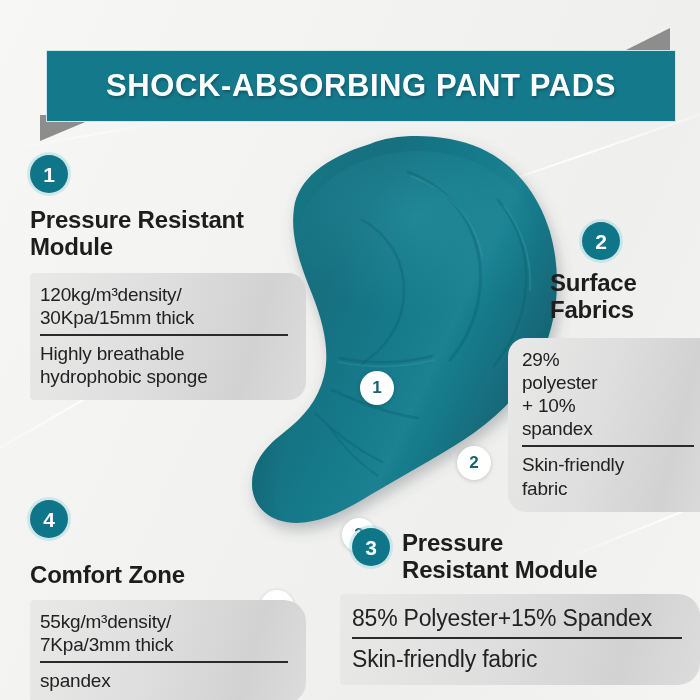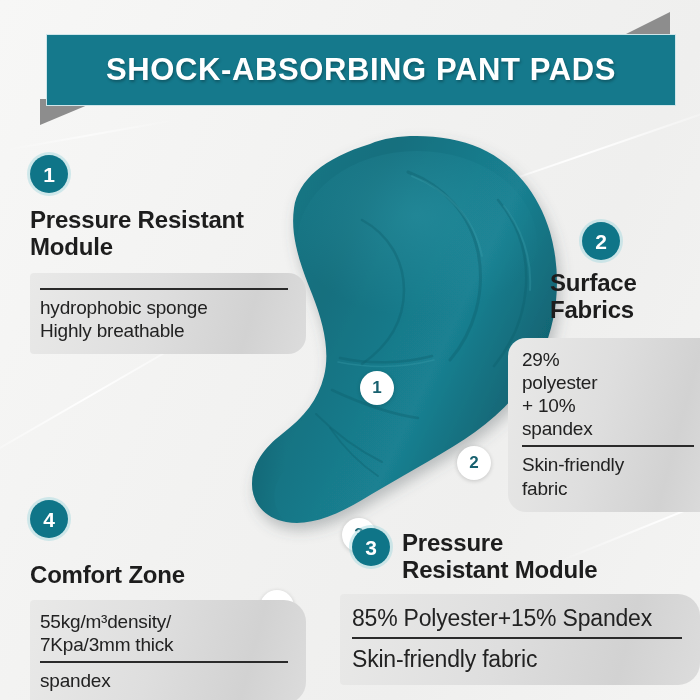--- a/index.html
+++ b/index.html
@@ -14,21 +14,21 @@
 
   
   .streak{position:absolute;background:linear-gradient(90deg,rgba(255,255,255,0) 0%,rgba(255,255,255,.95) 50%,rgba(255,255,255,0) 100%);
     height:2px;transform-origin:left center;pointer-events:none;}
   .s1{left:420px;top:210px;width:340px;transform:rotate(-19deg);}
   .s2{left:-40px;top:470px;width:300px;transform:rotate(-30deg);}
   .s3{left:560px;top:560px;width:240px;transform:rotate(-22deg);}
   .s4{left:0px;top:150px;width:180px;transform:rotate(-10deg);opacity:.6;}
 
   
-  .banner-wrap{position:absolute;left:0;top:12px;width:700px;height:112px;}
+  .banner-wrap{position:absolute;left:0;top:28px;width:700px;height:112px;}
   .fold-tr{position:absolute;right:30px;top:0px;width:0;height:0;
      border-left:48px solid transparent;border-bottom:24px solid #8d8d8d;}
   .fold-bl{position:absolute;left:40px;bottom:-1px;width:0;height:0;
      border-right:62px solid transparent;border-top:26px solid #8d8d8d;}
   .banner{position:absolute;left:46px;top:22px;width:628px;height:70px;
      background:#15798C;border:1px solid #cfe6ea;display:flex;align-items:center;justify-content:center;}
   .banner-title{color:#ffffff;font-weight:bold;font-size:31px;letter-spacing:.6px;
      text-shadow:1px 2px 3px rgba(0,0,0,.28);white-space:nowrap;}
 
   
@@ -162,24 +162,28 @@
     <div class="marker" id="m3">3</div>
     <div class="marker" id="m4">4</div>
   </div>
 
   <div id="sec1">
     <div class="badge">1</div>
     <div class="sec-title">
       <div>Pressure Resistant Module</div>
     </div>
     <div class="spec">
-      <div class="rule"></div>
-      <div class="line2">
+      <div class="line1">
+        <div>120kg/m³density/</div>
+        <div>30Kpa/15mm thick</div>
+      </div>
+      <div class="rule"></div>
+      <div class="line2">
+        <div>Highly breathable</div>
         <div>hydrophobic sponge</div>
-        <div>Highly breathable</div>
       </div>
     </div>
   </div>
 
   <div id="sec2">
     <div class="badge">2</div>
     <div class="sec-title">
       <div>Surface</div>
       <div>Fabrics</div>
     </div>

